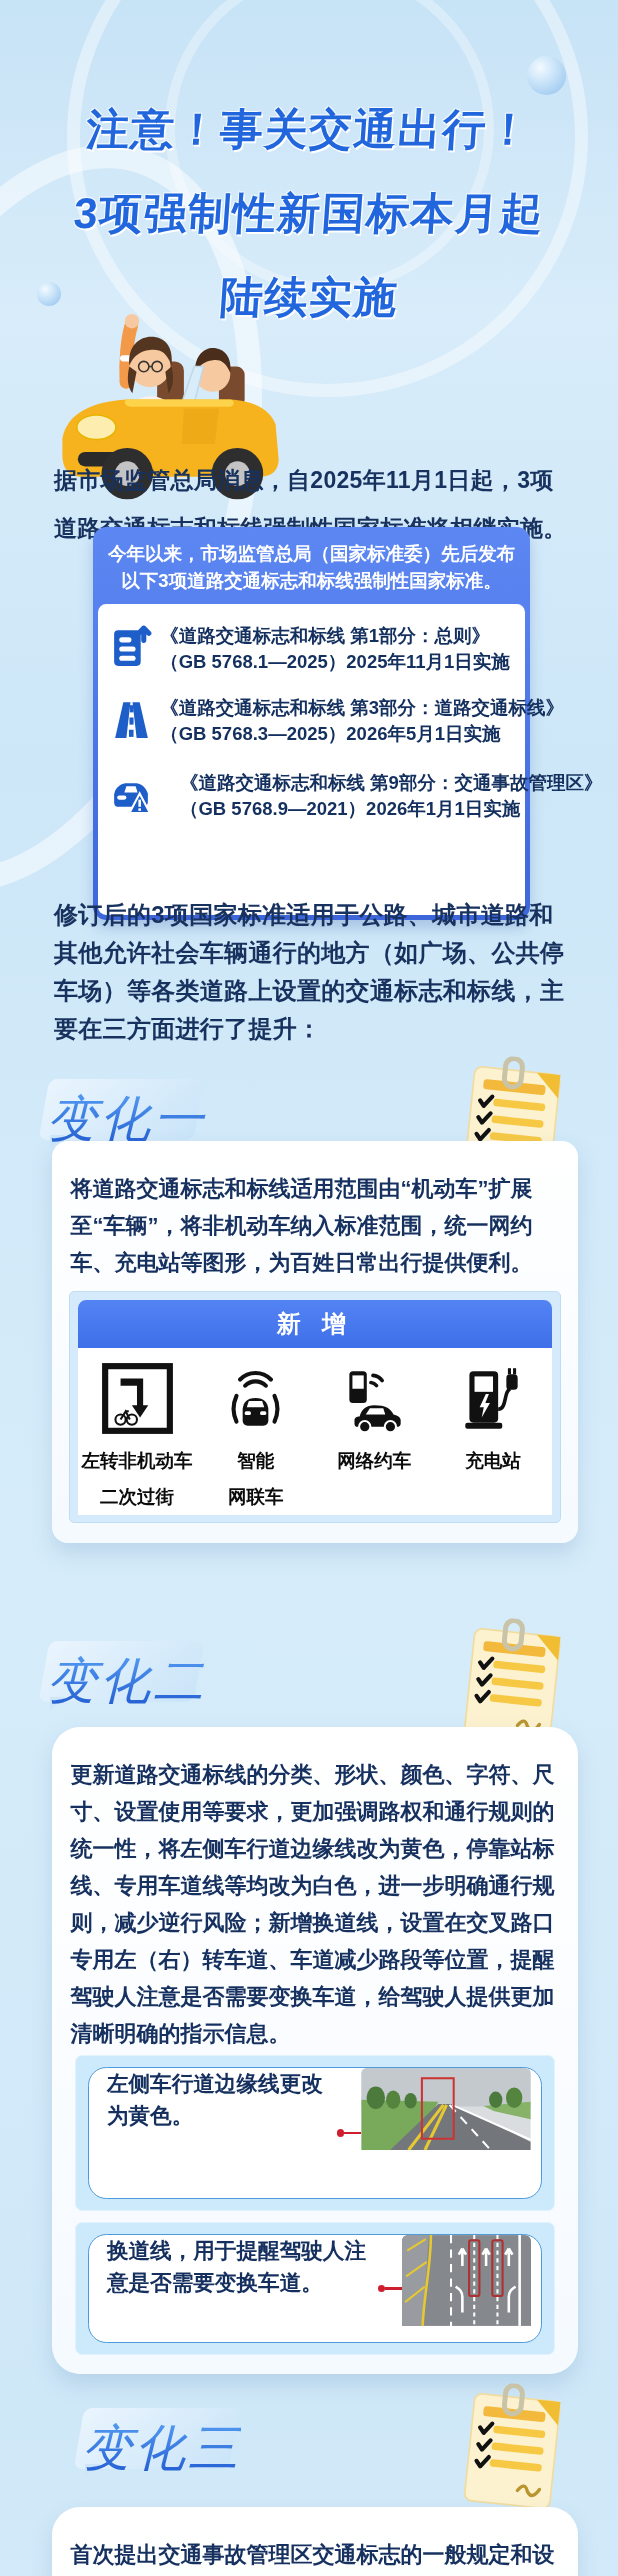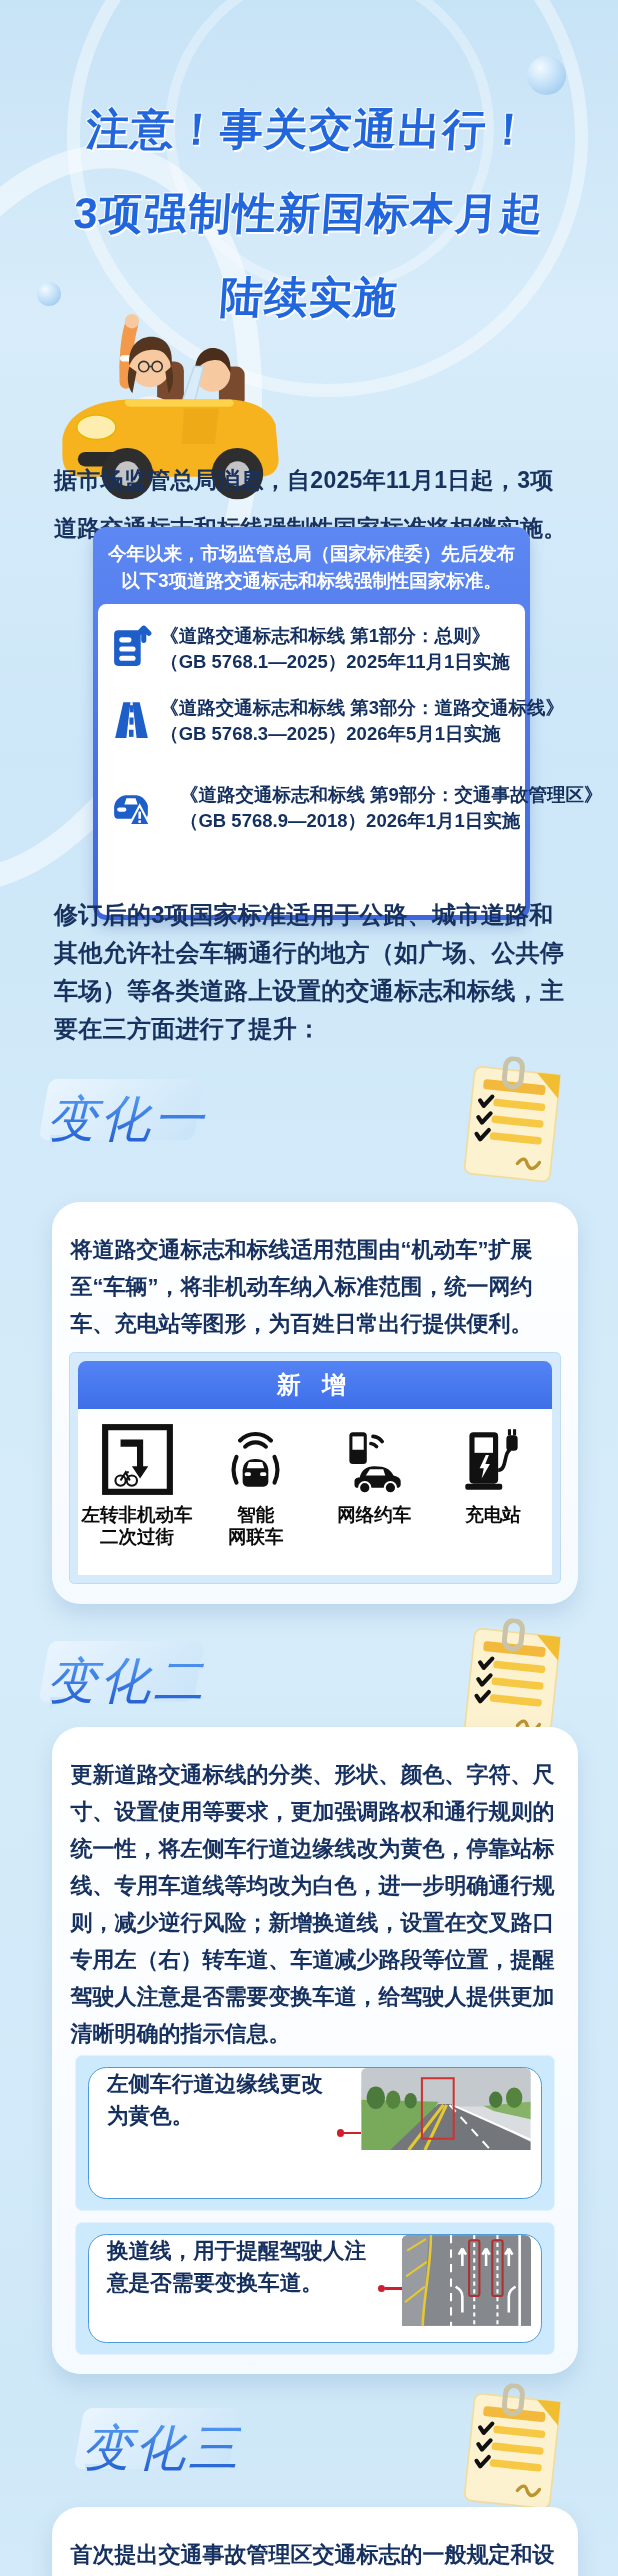--- a/index.html
+++ b/index.html
@@ -39,21 +39,21 @@
         border-radius:28px;box-shadow:0 10.3px 20.6px rgba(110,150,190,.25);}
   .sec-text{margin:29px 18.5px 0;font-size:22px;line-height:37px;font-weight:700;color:#16315f;}
   
   .additions{position:absolute;left:17px;right:17px;top:150px;height:232px;background:#d5ebfb;
         border:0.5px solid #c0dcf3;border-radius:5.2px;padding:7.7px;box-sizing:border-box;}
   .add-inner{height:100%;display:flex;flex-direction:column;}
   .add-header{height:48px;flex:0 0 48px;background:linear-gradient(180deg,#5383f4,#3f6fe8);border-radius:8.2px 8.2px 0 0;
         display:flex;align-items:center;justify-content:center;color:#fff;font-size:24px;font-weight:700;letter-spacing:7.2px;}
   .add-body{flex:1;background:#fff;display:flex;justify-content:space-around;padding-top:12.4px;}
   .ni{width:25%;display:flex;flex-direction:column;align-items:center;}
-  .ni-label{margin-top:6.2px;font-size:18.5px;line-height:22px;font-weight:700;color:#0b0b0b;text-align:center;white-space:pre-line;}
+  .ni-label{margin-top:6.2px;font-size:18.5px;line-height:36px;font-weight:700;color:#0b0b0b;text-align:center;white-space:pre-line;}
   
   .ex-frame{position:absolute;left:23px;right:23px;background:#cdeafc;border-radius:7.2px;border:0.5px solid #e2f3fd;}
   .ex-card{position:absolute;left:12.4px;right:12.4px;top:11.3px;bottom:11.3px;background:#fff;border:1.5px solid #4e9bdb;
         border-radius:18.5px;display:flex;padding:0 9.3px 0 17.5px;box-sizing:border-box;}
   .ex-caption{font-size:21.6px;line-height:32px;font-weight:700;color:#15305f;flex:1;}
   .ptr{display:flex;align-items:center;flex:0 0 auto;}
   .ptr .dot{width:7.2px;height:7.2px;border-radius:50%;background:#cf1f2f;}
   .ptr .ln{width:17.5px;height:2.1px;background:#cf1f2f;}
   .road-img{flex:0 0 auto;border-radius:6.2px;overflow:hidden;}
 </style>
@@ -141,34 +141,34 @@
             <rect x="36" y="44" width="8" height="14" fill="#1d5ec9"></rect>
             <rect x="35" y="68" width="9" height="14" fill="#1d5ec9"></rect>
           </svg>
         </div>
         <div>
           <div class="std-text">《道路交通标志和标线 第3部分：道路交通标线》</div>
           <div class="std-text">（GB 5768.3—2025）2026年5月1日实施</div>
         </div>
       </div>
 
-      <div class="std-item" style="top:178px;gap:28px;">
+      <div class="std-item" style="top:166px;gap:28px;">
         <div class="std-icon">
           <svg width="41" height="47" viewBox="0 0 80 92">
             <path d="M6,48 C8,36 16,28 28,26 L50,26 C62,28 68,36 72,46 L72,62 C72,68 68,72 62,72 L14,72 C8,72 6,68 6,62 Z" fill="#1d5ec9"></path>
             <rect x="12" y="50" width="18" height="8" rx="4" fill="#fff"></rect>
             <path d="M30,32 L48,32 L52,44 L26,44 Z" fill="#fff"></path>
             <path d="M56,46 L76,84 L36,84 Z" fill="#1d5ec9" stroke="#fff" stroke-width="4"></path>
             <rect x="53.5" y="58" width="5" height="14" fill="#fff"></rect>
             <rect x="53.5" y="75" width="5" height="5" fill="#fff"></rect>
           </svg>
         </div>
         <div>
           <div class="std-text">《道路交通标志和标线 第9部分：交通事故管理区》</div>
-          <div class="std-text">（GB 5768.9—2018）2026年1月1日实施</div>
+          <div class="std-text">（GB 5768.9—2021）2026年1月1日实施</div>
         </div>
       </div>
 
     </div>
   </div>
 
   <div class="para" style="left:54px;top:896px;width:515px;font-size:24px;line-height:38px;">修订后的3项国家标准适用于公路、城市道路和其他允许社会车辆通行的地方（如广场、公共停车场）等各类道路上设置的交通标志和标线，主要在三方面进行了提升：</div>
 
   <div class="clip" style="top:1057px;">
     <svg width="101" height="126" viewBox="0 0 120 150">
@@ -184,21 +184,21 @@
       <path d="M70,126 q8,-12 12,0 q6,10 14,-4" stroke="#b9942f" stroke-width="4" fill="none" stroke-linecap="round"></path>
       <rect x="44" y="2" width="20" height="34" rx="10" fill="none" stroke="#c9c3a8" stroke-width="6"></rect>
     </svg>
   </div>
   <div class="bubble" style="top:1086px;">
     <div class="bg"></div>
     <div class="tail"></div>
     <span class="txt">变化一</span>
   </div>
 
-  <div class="sec-card" style="top:1202px;height:402px;">
+  <div class="sec-card" style="top:1141px;height:402px;border-radius:16px;">
     <div class="sec-text">将道路交通标志和标线适用范围由“机动车”扩展至“车辆”，将非机动车纳入标准范围，统一网约车、充电站等图形，为百姓日常出行提供便利。</div>
     <div class="additions">
       <div class="add-inner">
         <div class="add-header">新 增</div>
         <div class="add-body">
 
           <div class="ni">
             <svg width="77" height="77" viewBox="0 0 150 150">
               <rect x="12" y="12" width="126" height="126" fill="#fff" stroke="#111" stroke-width="12"></rect>
               <path d="M42,36 L86,36 L86,88 L96,88 L80,112 L64,88 L74,88 L74,50 L42,50 Z" fill="#111"></path>

